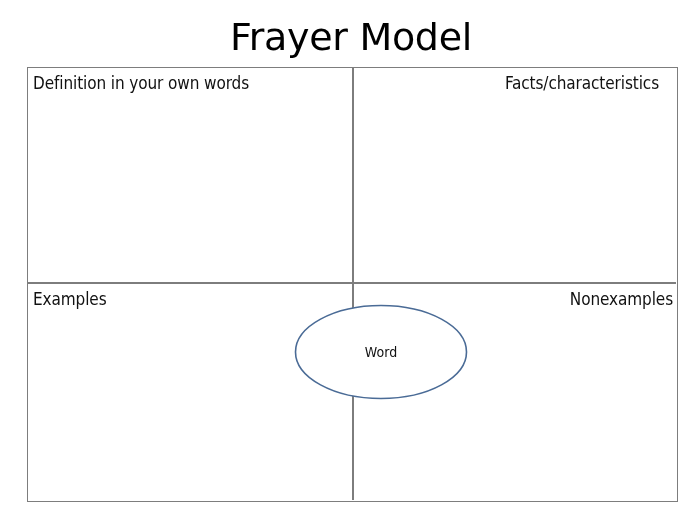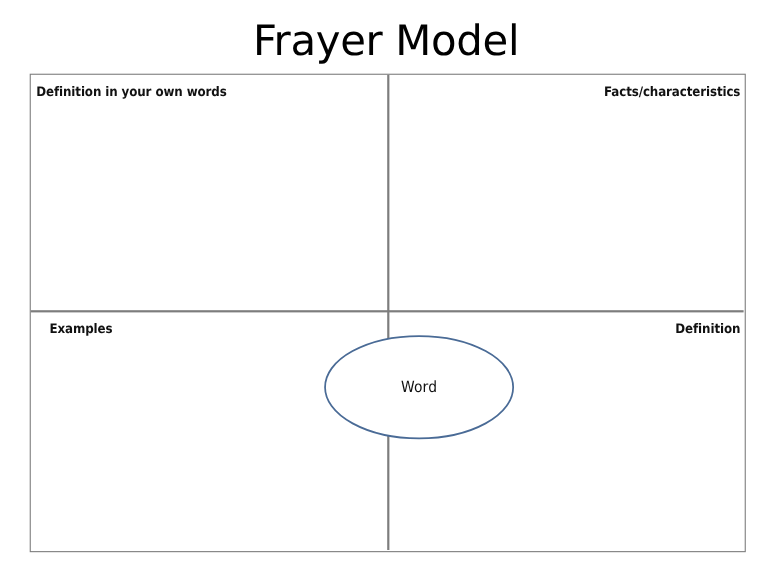--- a/index.html
+++ b/index.html
@@ -64,30 +64,30 @@
   }
 
   
   .quadrant {
     position: absolute;
     box-sizing: border-box;
     width: 324px;
     height: 216px;
   }
   .quadrant.tl { left: 0;     top: 0; }
-  .quadrant.tr { left: 326px; top: 0; padding-left: 30px; }
-  .quadrant.bl { left: 12px;     top: 216px; }
+  .quadrant.tr { left: 312px; top: 0; padding-left: 30px; }
+  .quadrant.bl { left: 0;     top: 216px; }
   .quadrant.br { left: 326px; top: 216px; }
 
   .quadrant-label {
     position: absolute;
     top: 6px;
     font-family: "DejaVu Sans Condensed", "Liberation Sans Narrow", "Liberation Sans", sans-serif;
-    font-size: 12px;
-    font-weight: 700;
+    font-size: 17px;
+    font-weight: 400;
     line-height: 18px;
     color: #111111;
     white-space: nowrap;
     letter-spacing: -0.1px;
   }
   .quadrant-label.align-left  { left: 5px;  text-align: left; }
   .quadrant-label.align-right { right: 5px; text-align: right; }
 
   
   #center-ellipse-wrap {
@@ -135,21 +135,21 @@
 
   <div class="quadrant tr">
     <div class="quadrant-label align-right">Facts/characteristics</div>
   </div>
 
   <div class="quadrant bl">
     <div class="quadrant-label align-left">Examples</div>
   </div>
 
   <div class="quadrant br">
-    <div class="quadrant-label align-right">Definition</div>
+    <div class="quadrant-label align-right">Nonexamples</div>
   </div>
 
   <div id="center-ellipse-wrap">
     <svg viewBox="0 0 174 96" xmlns="http://www.w3.org/2000/svg">
       <ellipse cx="87" cy="48" rx="85.5" ry="46.5" fill="#ffffff" stroke="#4a6b96" stroke-width="1.6"></ellipse>
     </svg>
     <div id="center-word">Word</div>
   </div>
 
 </div>

